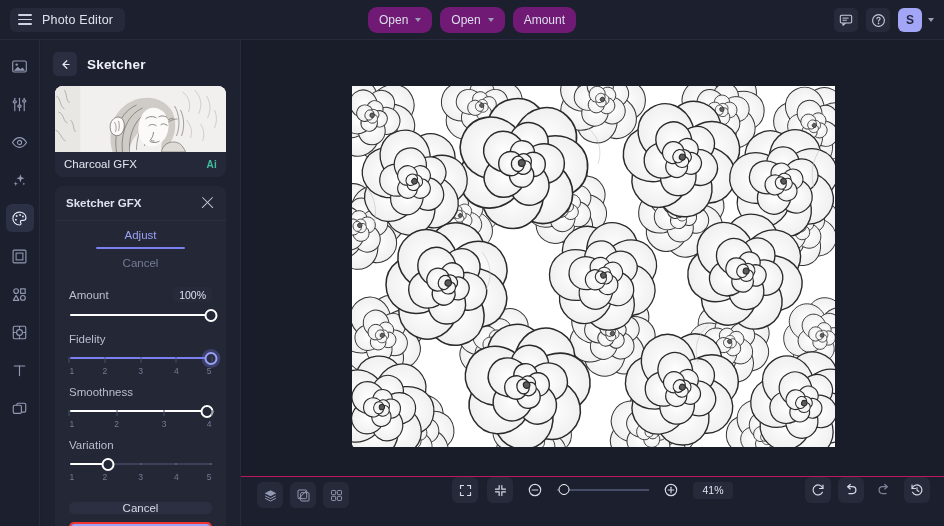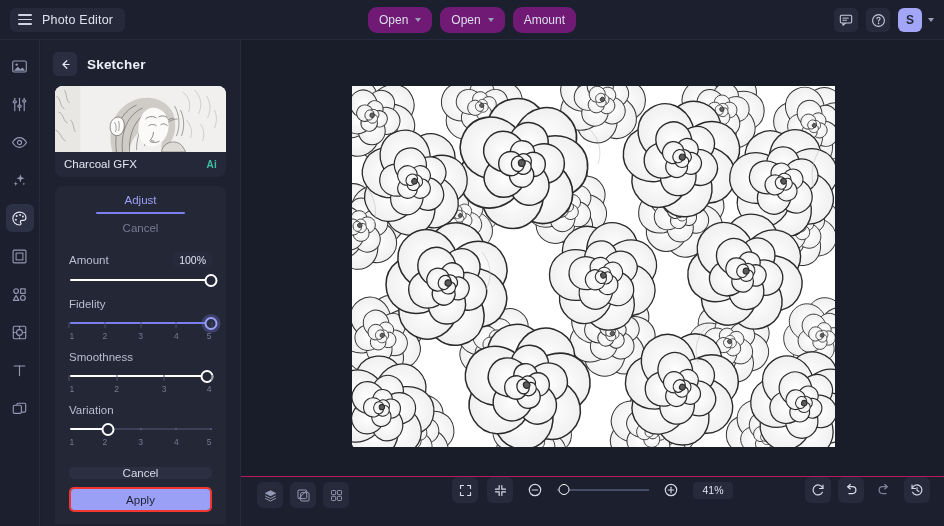--- a/index.html
+++ b/index.html
@@ -387,20 +387,27 @@
           <path d="M112 58c6-4 14-2 17 4 2 3 2 4 2 4h-24c0-3 2-6 5-8Z" fill="#dedad5" stroke="#4a4744" stroke-width="0.5"></path>
         </svg>
       </div>
       <div class="preset-foot">
         <span class="preset-name">Charcoal GFX</span>
         <span class="ai-badge">Ai</span>
       </div>
     </div>
 
     <div class="sub-panel">
+      <div class="sub-head">
+        <span class="sub-title">Sketcher GFX</span>
+        <span class="close-x">
+            <i></i>
+            <i></i>
+          </span>
+      </div>
 
       <div class="tabs">
         <div class="tab active">
           <span>Adjust</span>
         </div>
         <div class="tab">
           <span>Cancel</span>
         </div>
       </div>
 

